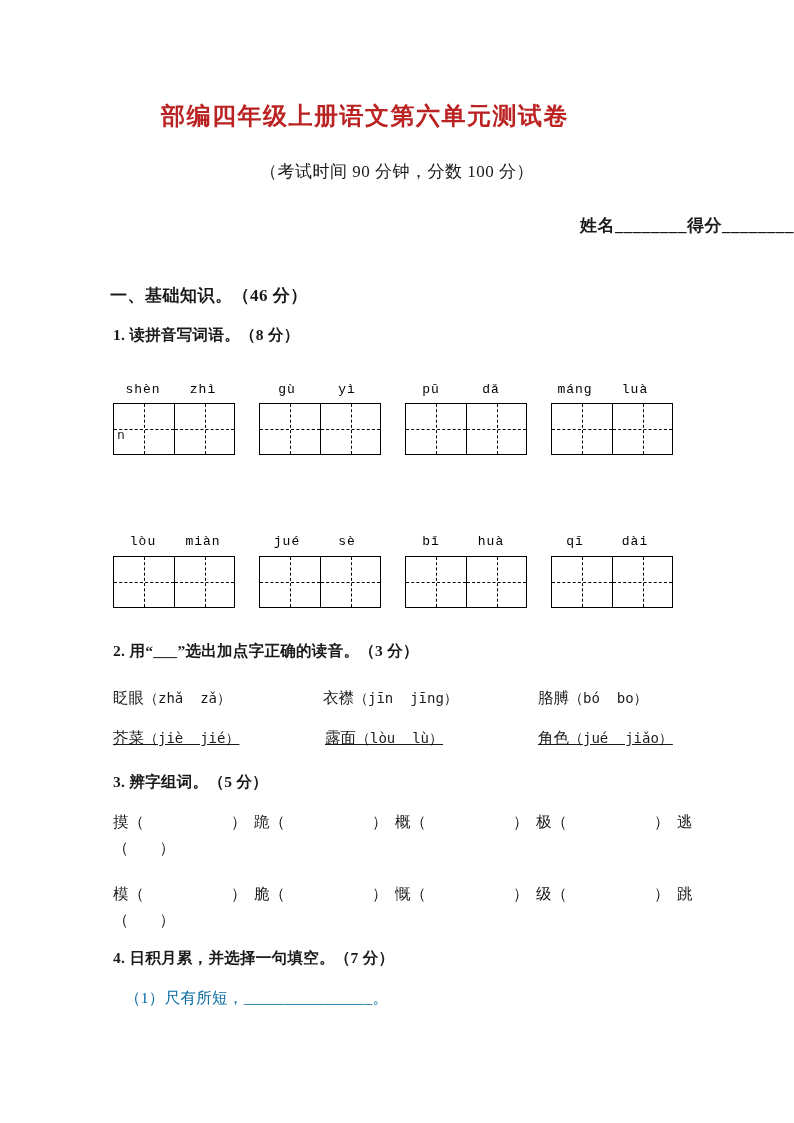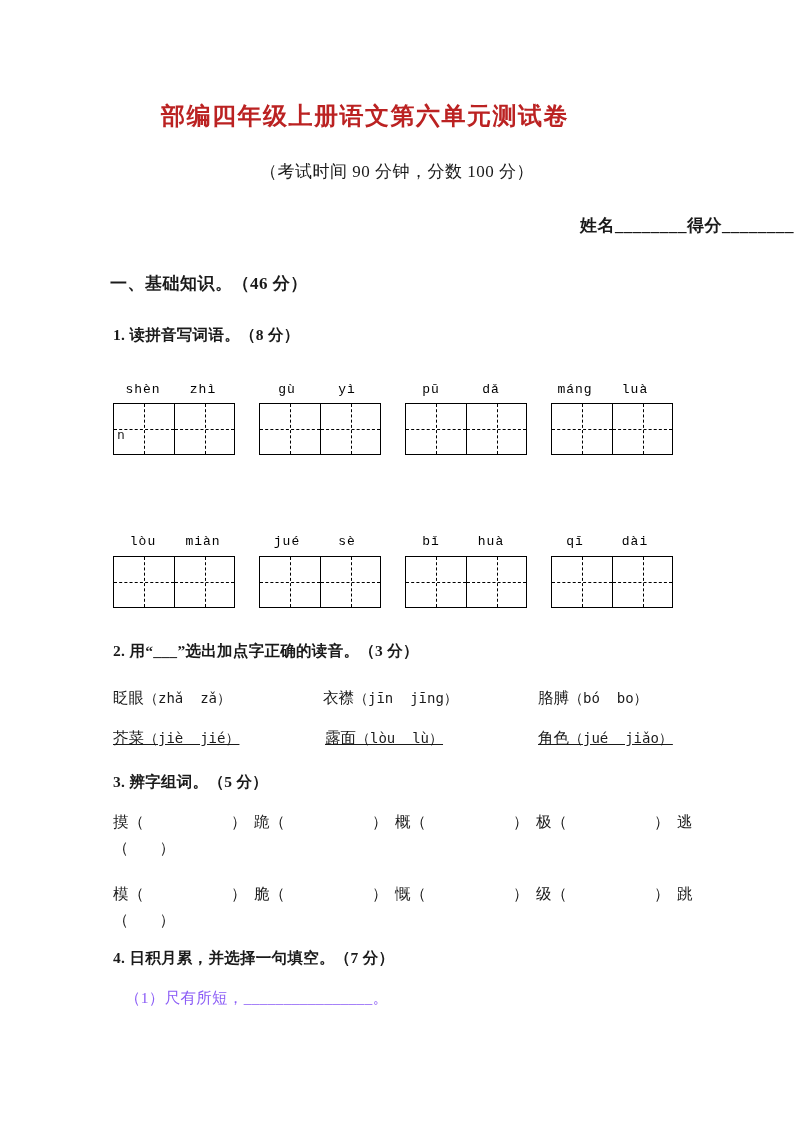--- a/index.html
+++ b/index.html
@@ -151,21 +151,21 @@
     line-height: 12px;
     z-index: 2;
   }
 
   
   .body-line {
     position: absolute;
     font-size: 15.5px;
     letter-spacing: 0.3px;
     white-space: pre;
-    color: #8b5cf6;
+    color: #0369a1;
   }
   .pron-line {
     position: absolute;
     left: 113px;
     width: 585px;
     font-size: 15.5px;
     display: flex;
     white-space: pre;
   }
   .pron-item { white-space: pre; }
@@ -192,21 +192,21 @@
 </style>
 </head>
 <body>
 
 <div class="page">
 
   <div class="doc-title">部编四年级上册语文第六单元测试卷</div>
   <div class="doc-subtitle">（考试时间 90 分钟，分数 100 分）</div>
   <div class="name-line">姓名________得分________</div>
 
-  <div class="sec-head" style="top:272px;">一、基础知识。（46 分）</div>
+  <div class="sec-head" style="top:284px;">一、基础知识。（46 分）</div>
 
   <div class="q-head" style="top:325px;">1. 读拼音写词语。（8 分）</div>
 
   <div class="pinyin-row" style="top:380px;">
     <div class="pinyin-group">
       <div class="pinyin-cell">shèn</div>
       <div class="pinyin-cell">zhì</div>
     </div>
     <div class="pinyin-group">
       <div class="pinyin-cell">gù</div>

